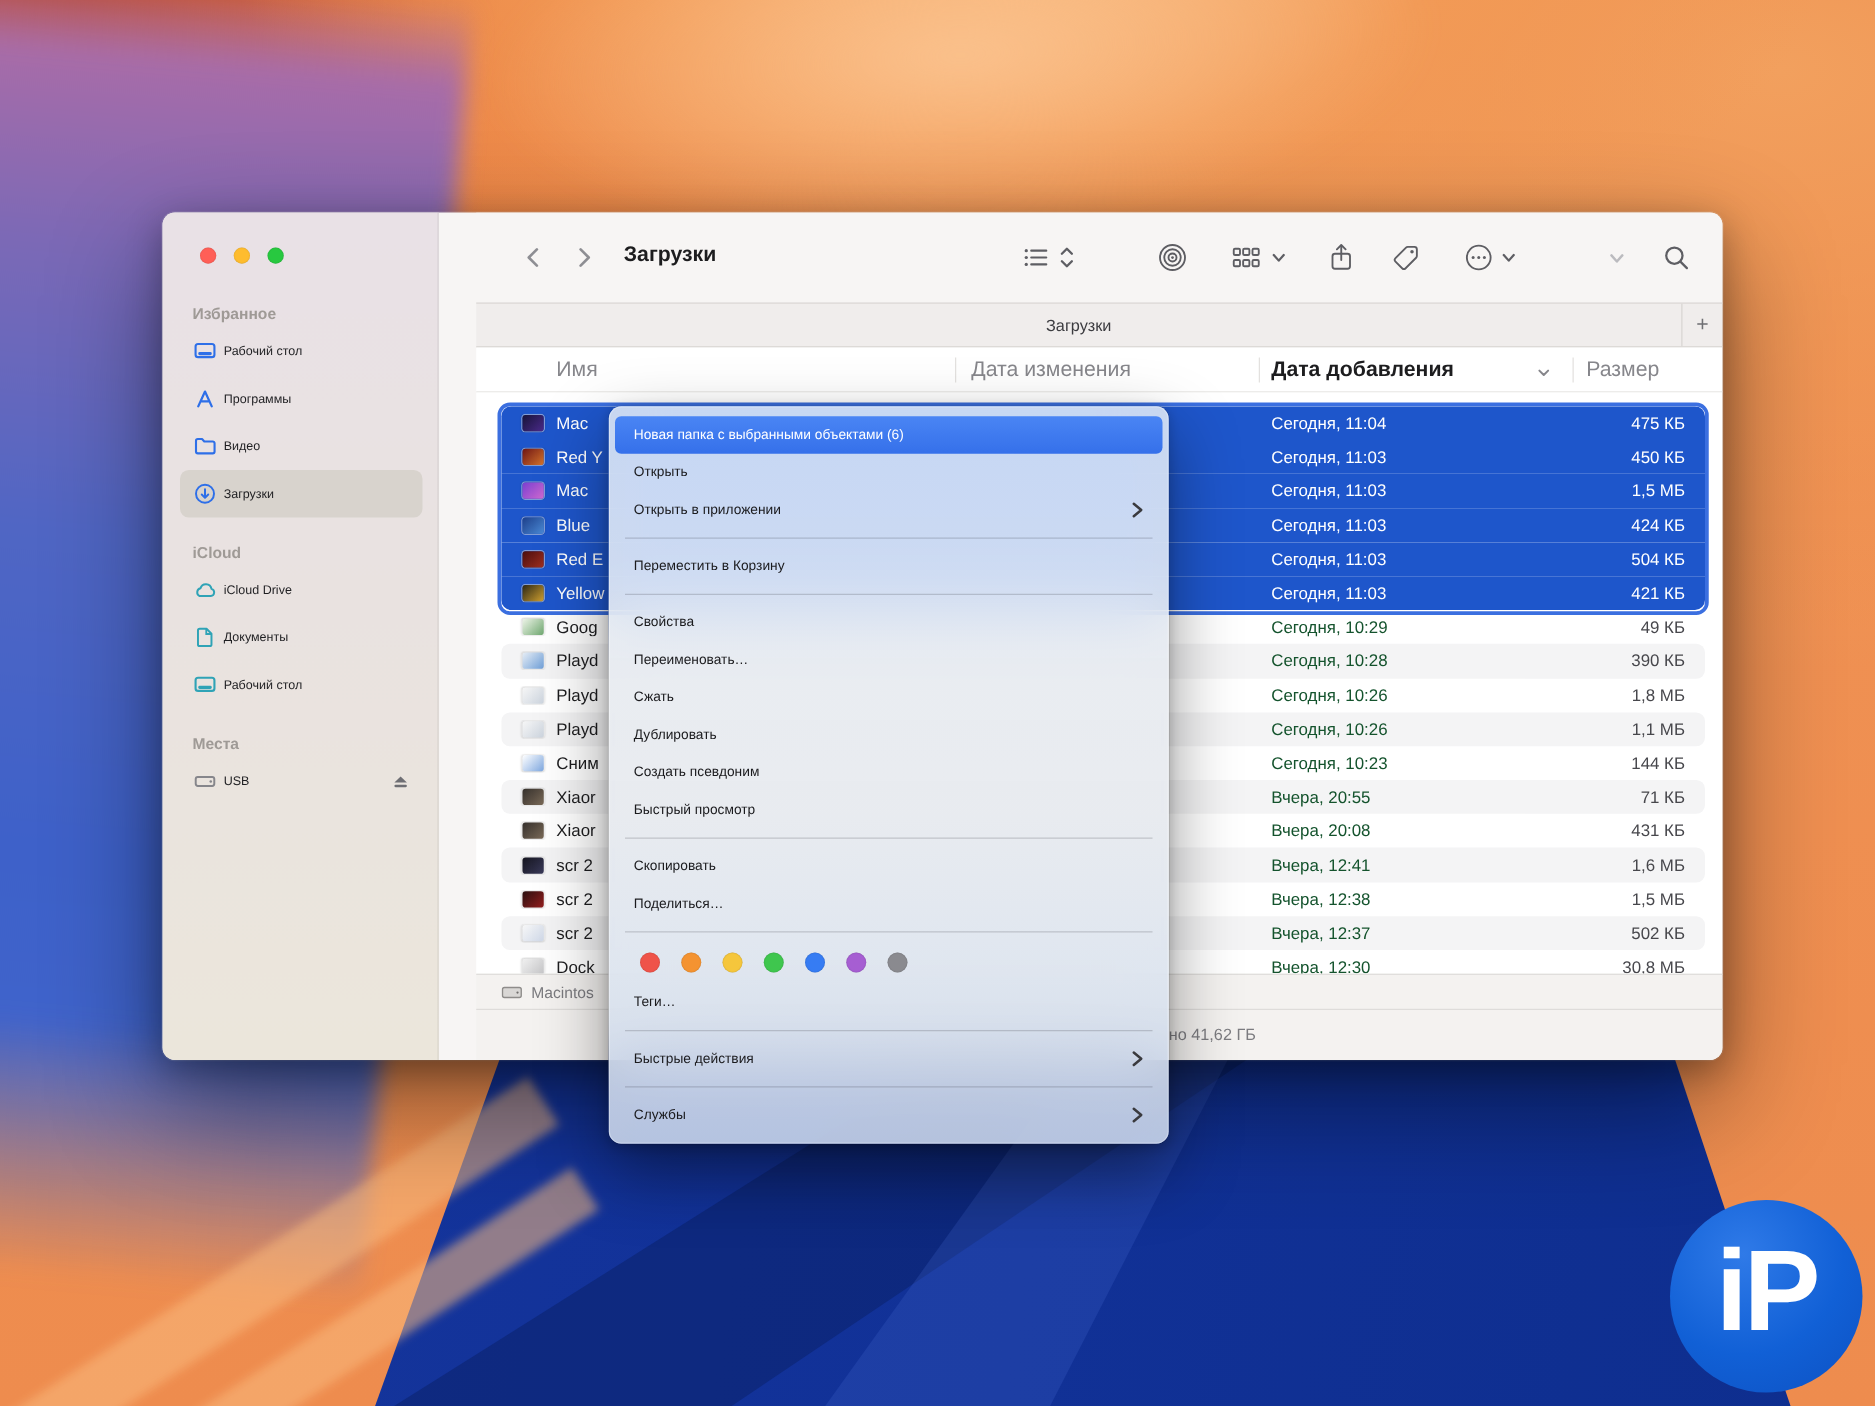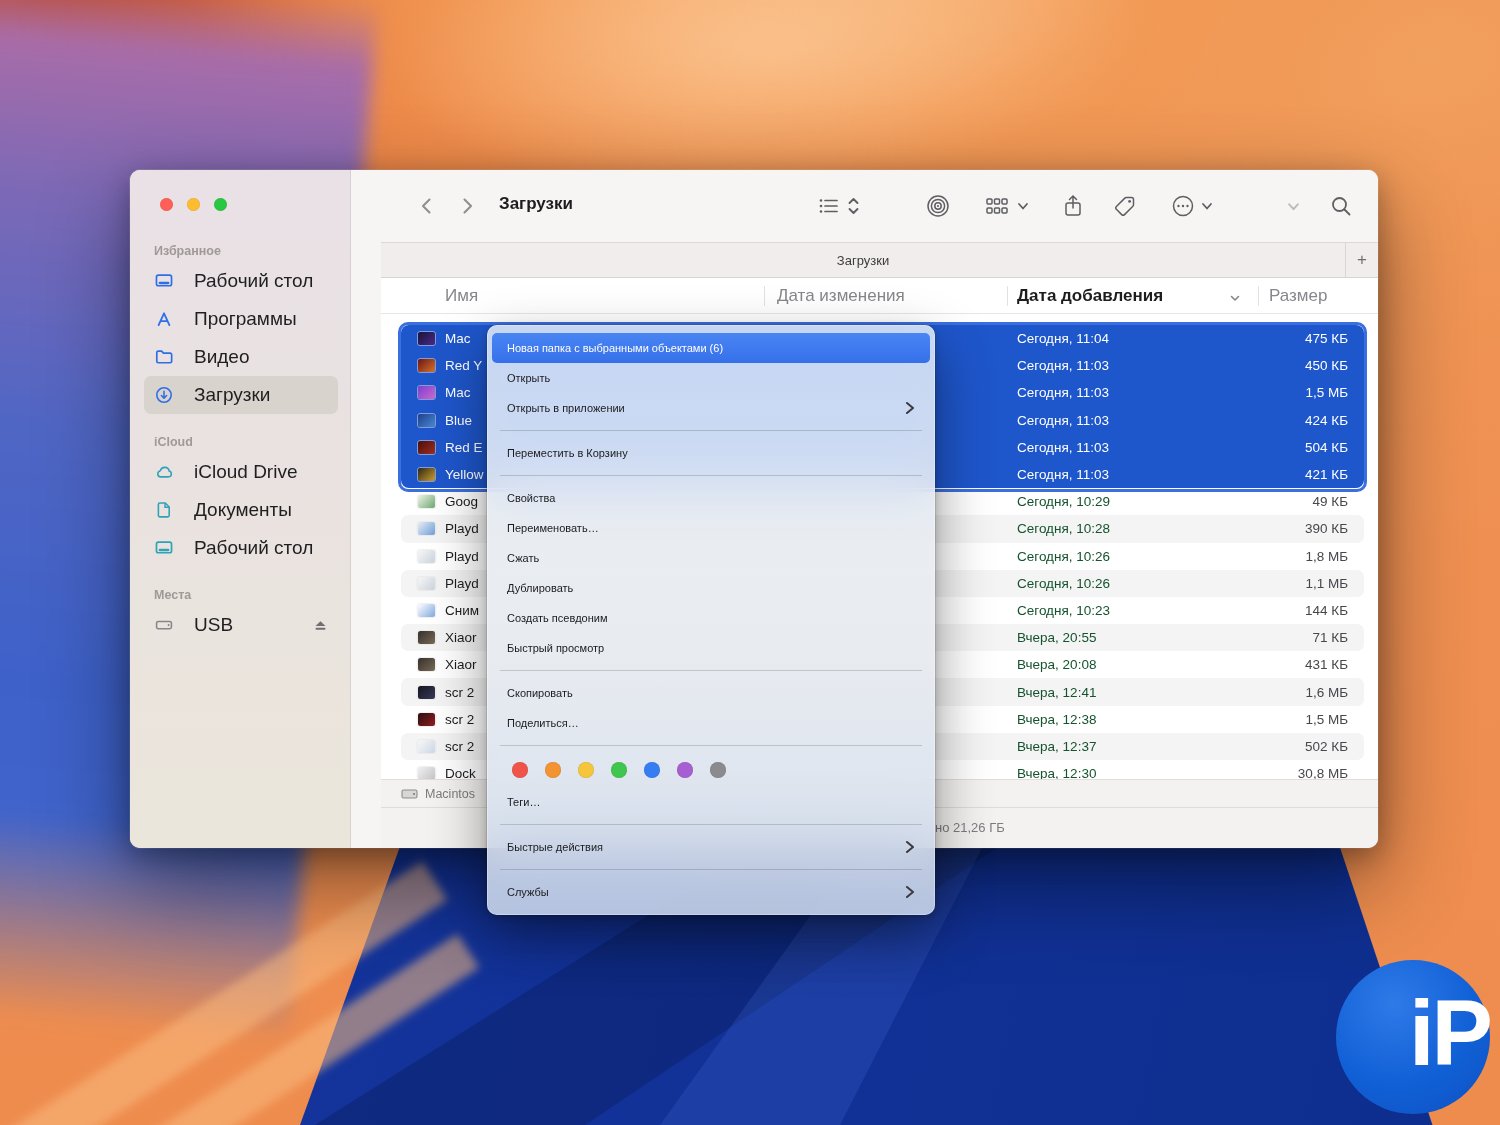--- a/index.html
+++ b/index.html
@@ -31,43 +31,43 @@
     clip-path:polygon(44% 100%, 56% 100%, 66% 74%, 58% 74%);
     background:#4a6fd8; }
   .wp-stripe1,.wp-stripe2 { position:absolute; background:rgba(250,185,125,.55);
     transform:rotate(-33deg); filter:blur(4px); }
   .wp-stripe1 { left:-80px; top:1010px; width:560px; height:46px; }
   .wp-stripe2 { left:-120px; top:1105px; width:640px; height:40px; }
 
   
   .logo { position:absolute; left:1336px; top:960px; width:154px; height:154px; border-radius:50%;
     background:radial-gradient(circle at 38% 28%, #2f7ae8 0%, #1160d6 55%, #0d51c2 100%);
-    display:flex; align-items:center; justify-content:flex-end; z-index:3; }
+    display:flex; align-items:center; justify-content:center; z-index:3; }
   .logo span { color:#fff; font-size:92px; font-weight:800; letter-spacing:-3px;
     transform:translateY(-4px); }
 
   
   .window { position:absolute; left:130px; top:170px; width:1248px; height:678px;
     border-radius:10px; overflow:hidden; background:#f7f5f4; z-index:2;
     box-shadow:0 35px 90px rgba(0,0,0,.45), 0 8px 28px rgba(0,0,0,.3), 0 0 0 1px rgba(255,255,255,.15); }
 
   
   .sidebar { position:absolute; left:0; top:0; width:221px; height:678px;
     background:linear-gradient(180deg,#e9e1e6 0%,#e9e2e0 45%,#ebe6db 100%);
     border-right:1px solid rgba(0,0,0,.08); }
   .traffic { position:absolute; left:30px; top:28px; display:flex; gap:14px; }
   .traffic i { width:13px; height:13px; border-radius:50%; display:block;
     box-shadow:inset 0 0 1px rgba(0,0,0,.25); }
   .tl-close{background:#ff5f57;} .tl-min{background:#febc2e;} .tl-zoom{background:#28c840;}
   #sidebar-sections { padding:66px 12px 0 14px; }
   .s-title { height:26px; line-height:30px; font-size:12.5px; font-weight:700; color:#9f9a96;
     padding-left:10px; }
   .s-sec { margin-bottom:13px; }
-  .s-item { height:38px; display:flex; align-items:center; gap:20px; padding:0 10px;
-    border-radius:7px; font-size:19px; color:#1f1f22; }
+  .s-item { height:38px; display:flex; align-items:center; gap:5px; padding:0 10px;
+    border-radius:7px; font-size:10px; color:#1f1f22; }
   .s-item.sel { background:#d8d3cd; }
   .s-icon { width:20px; height:20px; display:flex; align-items:center; justify-content:center; flex:none; }
   .s-icon svg { width:18px; height:18px; }
   .s-eject { margin-left:auto; display:flex; }
 
   
   .main { position:absolute; left:251px; top:0; width:997px; height:678px; }
   .toolbar { position:absolute; left:0; top:0; width:100%; height:72px; background:#f7f5f4; }
   .tb { position:absolute; top:20px; width:32px; height:32px; display:flex; align-items:center;
     justify-content:center; border-radius:6px; }
@@ -510,21 +510,21 @@
       <div class="focus-ring"></div>
 
       <div class="pathbar">
         <svg width="17" height="14" viewBox="0 0 17 14">
             <rect x="1" y="3" width="15" height="8" rx="1.6" fill="#d9d7d5" stroke="#8e8c8a" stroke-width="1.1"></rect>
             <circle cx="13" cy="7" r="0.9" fill="#6f6d6b"></circle>
           </svg>
         <span>Macintos</span>
       </div>
       <div class="statusbar">
-        <span class="status-text">но 21,26 ГБ</span>
+        <span class="status-text">но 41,62 ГБ</span>
       </div>
     </div>
   </div>
 
   <div class="menu" id="menu">
       <div class="m-item hl">
         <span>Новая папка с выбранными объектами (6)</span>
       </div>
       <div class="m-item">
         <span>Открыть</span>

